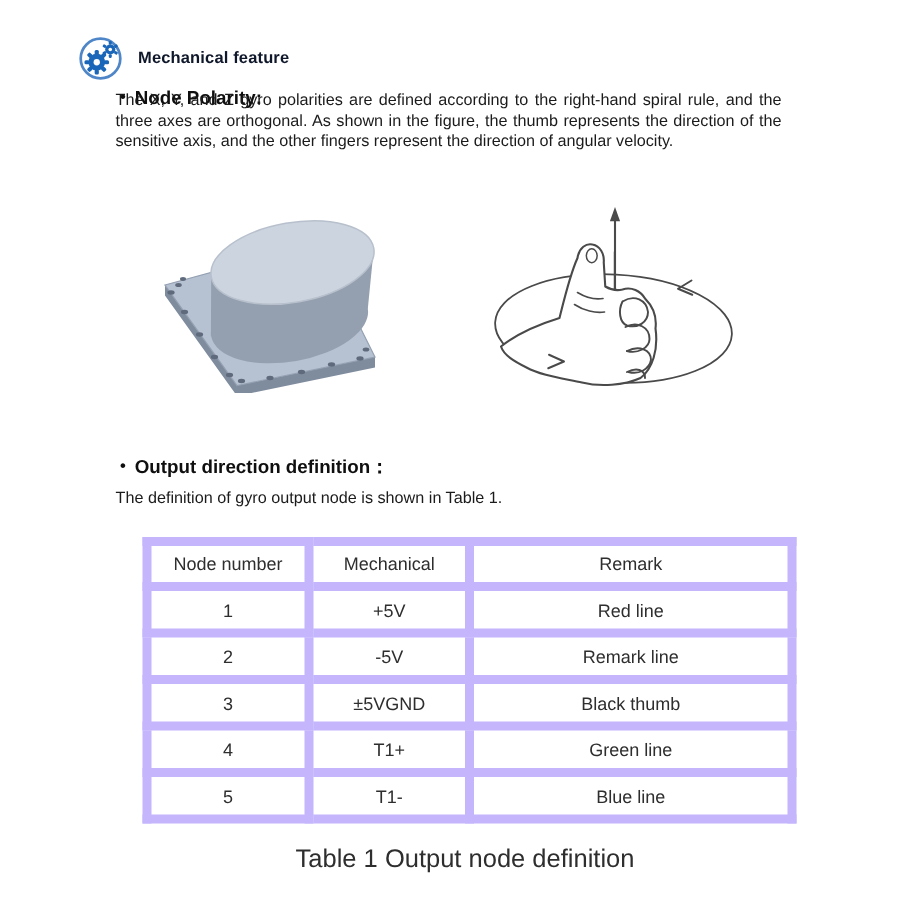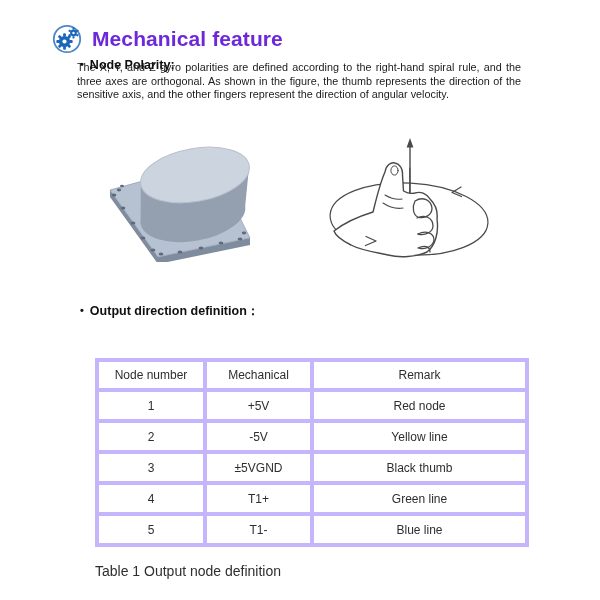--- a/index.html
+++ b/index.html
@@ -3,42 +3,42 @@
 <meta charset="utf-8">
 <style>
   * { margin:0; padding:0; box-sizing:border-box; }
   html,body { background:#ffffff; }
   .page {
     position:relative; width:600px; height:600px; background:#ffffff;
     font-family:"Liberation Sans", sans-serif; color:#1d1d1d; overflow:hidden;
   }
   .doc-header { position:absolute; left:52px; top:24px; display:flex; align-items:center; gap:10px; }
   .icon-badge { width:30px; height:30px; display:block; }
-  .page-title { font-size:21px; font-weight:bold; color:#6d28d9; letter-spacing:0.1px; white-space:nowrap;text-align:right; }
+  .page-title { font-size:11px; font-weight:bold; color:#0f172a; letter-spacing:0.1px; white-space:nowrap;text-align:right; }
 
   .bullet-heading { position:absolute; display:flex; align-items:baseline; gap:6px;
     font-size:12.5px; font-weight:bold; color:#0f0f0f; white-space:nowrap; }
   .bullet-heading .bullet { font-size:11px; transform:translateY(-1px); }
 
   .body-text { position:absolute; left:77px; width:444px; font-size:10.8px;
     line-height:13.6px; text-align:justify; color:#1b1b1b; }
   .body-text.single { text-align:left; white-space:nowrap; width:auto; }
 
   .figure { position:absolute; }
 
   table.node-table { position:absolute; left:95px; top:358px; width:430px;
     border-collapse:collapse; table-layout:fixed; font-size:12px; color:#2e2e2e;
     border:2px solid #383838; }
   table.node-table th, table.node-table td {
-    border:4px solid #c4b5fd; text-align:center; vertical-align:middle; font-weight:normal; }
+    border:6px solid #c4b5fd; text-align:center; vertical-align:middle; font-weight:normal; }
   table.node-table th { height:30px; }
   table.node-table td { height:31px; }
 
   .table-caption { position:absolute; left:95px; top:563px; width:430px;
-    font-size:14px; color:#2e2e2e; }
+    text-align:center; font-size:17px; color:#2e2e2e; }
 </style>
 </head>
 <body>
 
 <div class="page">
 
   <div class="doc-header">
     <svg class="icon-badge" viewBox="0 0 30 30">
       <circle cx="15" cy="15" r="13.2" fill="#ffffff" stroke="#4f86c8" stroke-width="1.8"></circle>
       <g transform="translate(12.5,17.5)" fill="#1a66b8">
@@ -163,44 +163,45 @@
         <path d="M 48,98.5 L 58,103 L 47.5,107.5"></path>
       </g>
     </svg>
   </div>
 
   <div class="bullet-heading" style="left:80px; top:303px;">
     <span class="bullet">•</span>
     <span>Output direction definition：</span>
   </div>
 
+  <p class="body-text single" style="top:326px;">The definition of gyro output node is shown in Table 1.</p>
 
   <table class="node-table">
     <colgroup>
         <col style="width:108px">
         <col style="width:107px">
         <col style="width:215px">
       </colgroup>
     <thead>
       <tr>
         <th>Node number</th>
         <th>Mechanical</th>
         <th>Remark</th>
       </tr>
     </thead>
     <tbody>
       <tr>
         <td>1</td>
         <td>+5V</td>
-        <td>Red node</td>
+        <td>Red line</td>
       </tr>
       <tr>
         <td>2</td>
         <td>-5V</td>
-        <td>Yellow line</td>
+        <td>Remark line</td>
       </tr>
       <tr>
         <td>3</td>
         <td>±5VGND</td>
         <td>Black thumb</td>
       </tr>
       <tr>
         <td>4</td>
         <td>T1+</td>
         <td>Green line</td>

